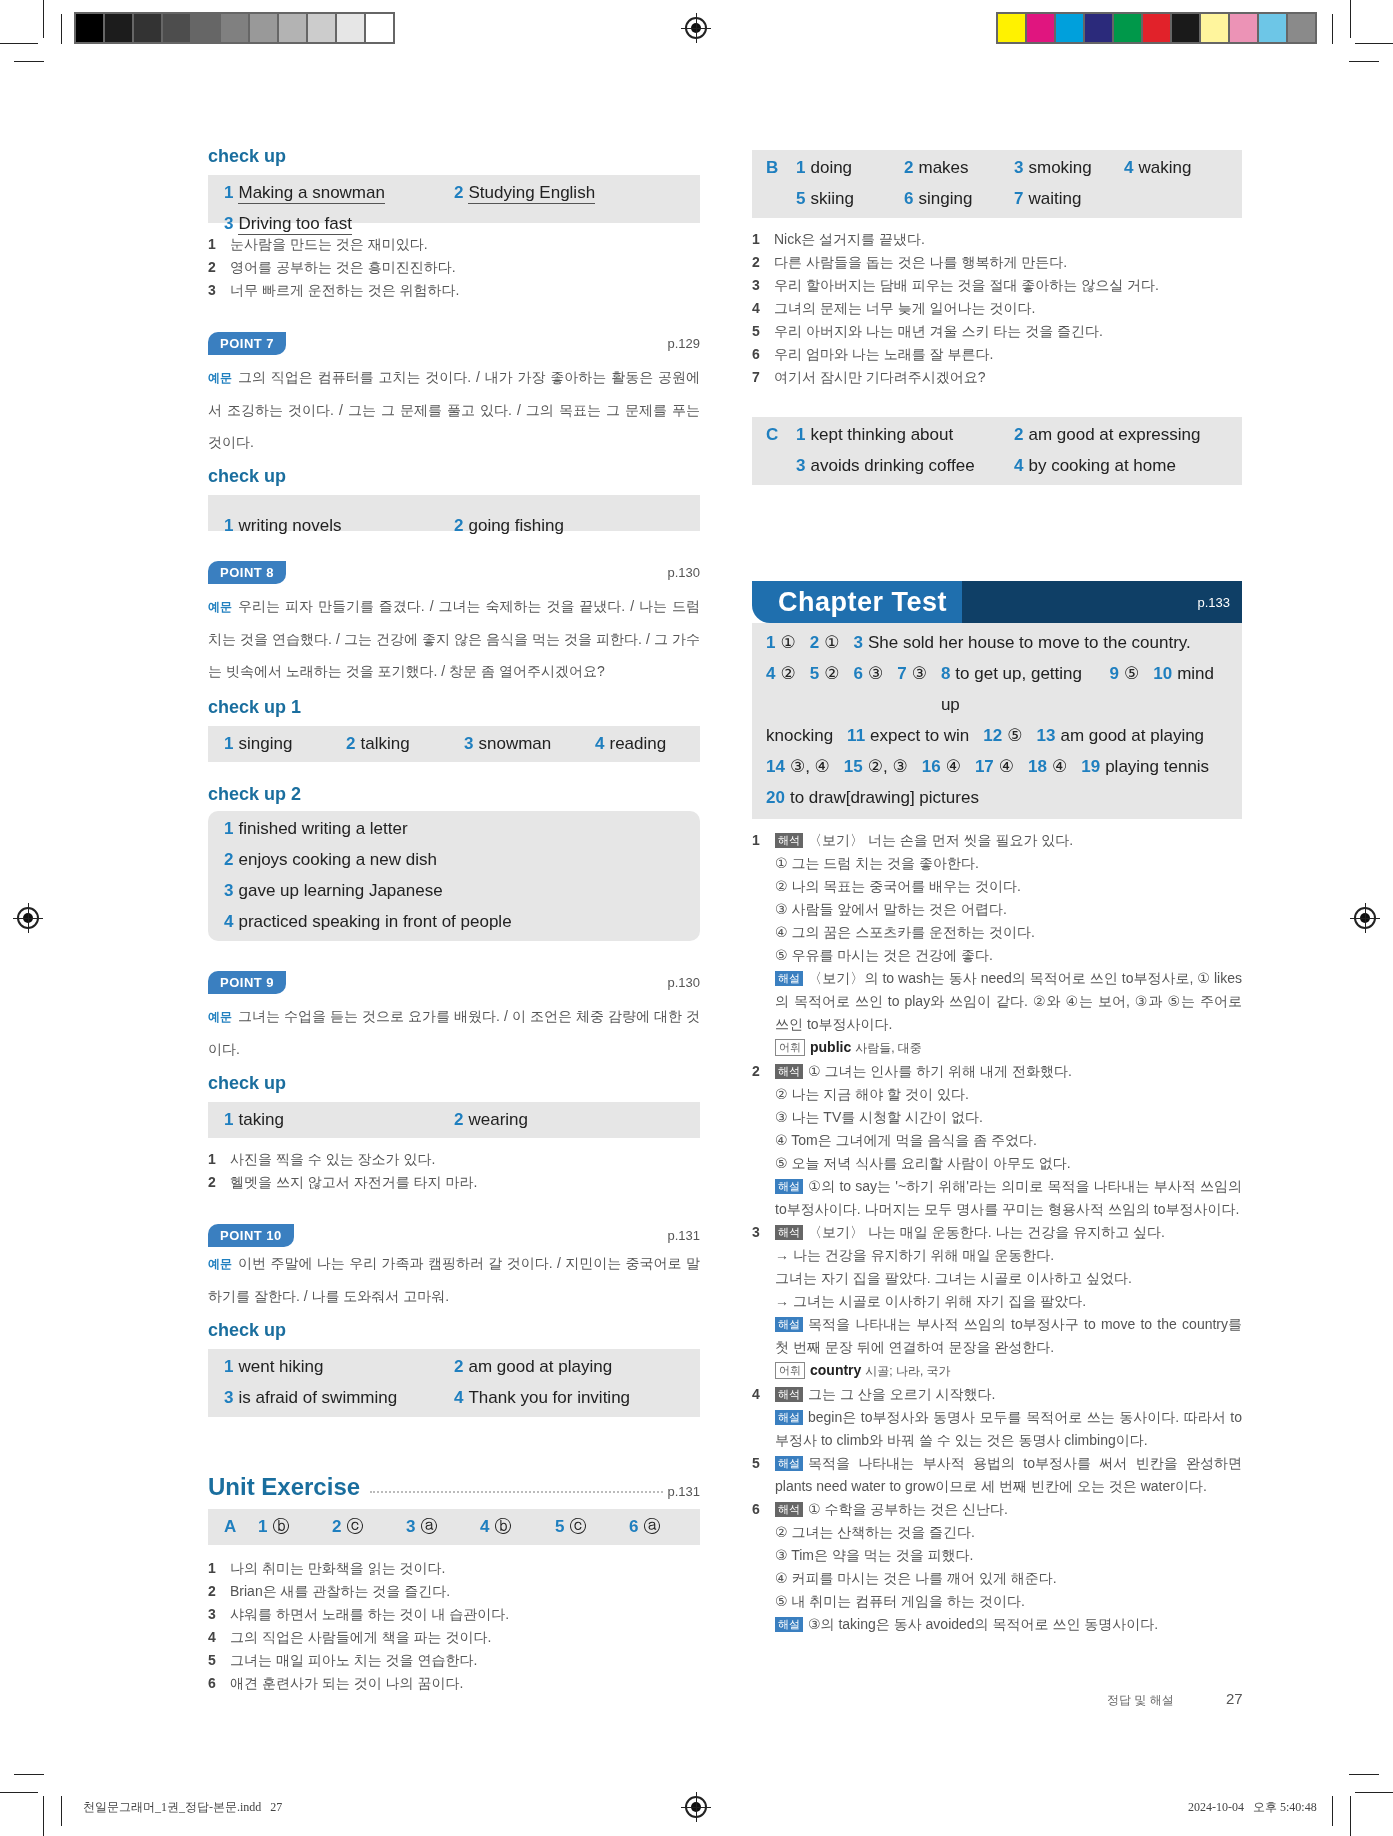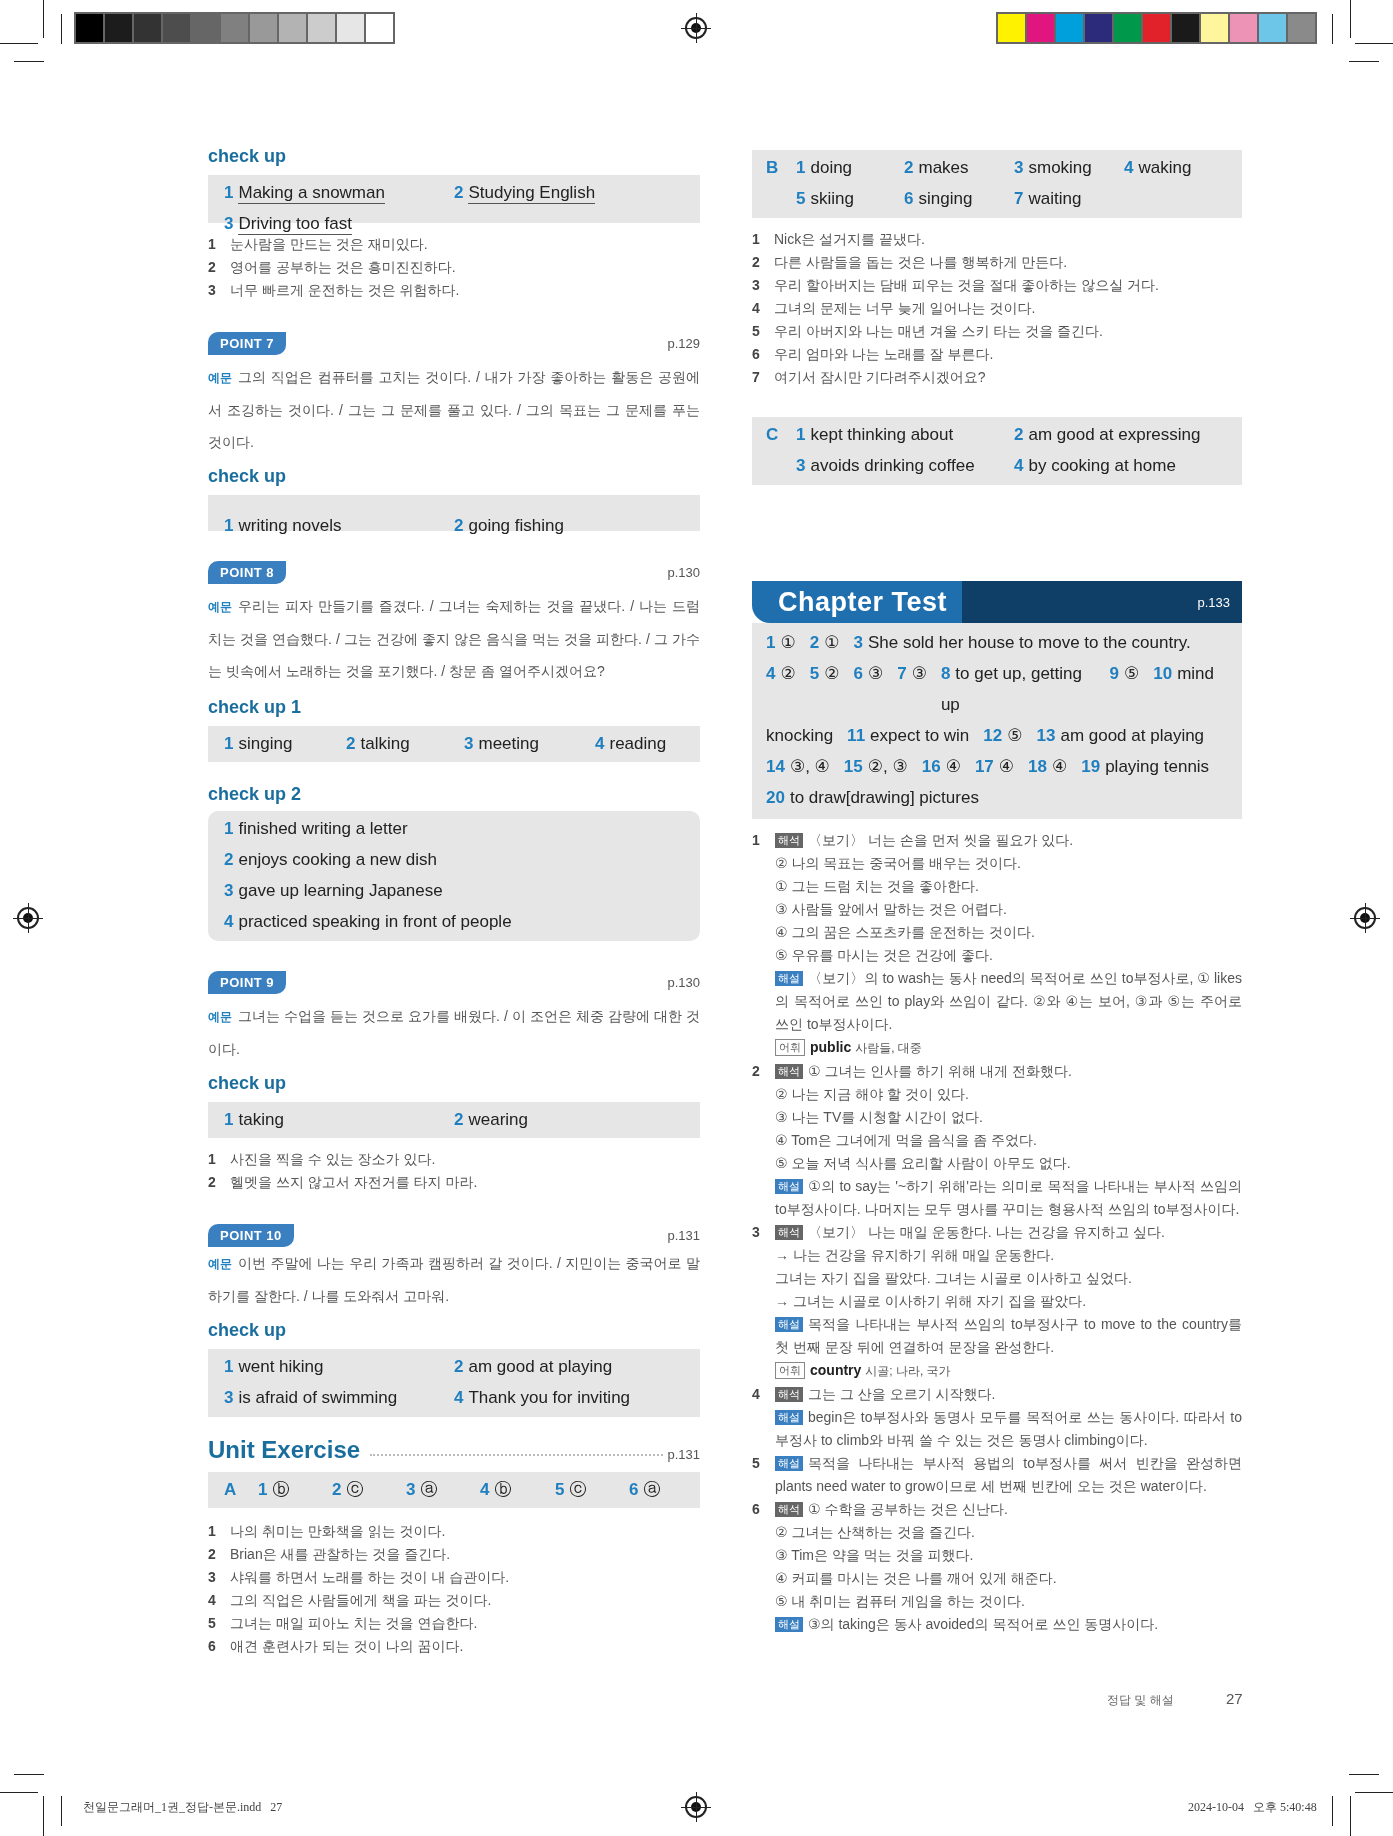--- a/index.html
+++ b/index.html
@@ -149,21 +149,21 @@
   <div class="pointhdr" style="margin-top:30px;">
     <span class="badge">POINT 8</span>
     <span class="pageref">p.130</span>
   </div>
   <div class="ex" style="margin-top:6px;"><span class="tag">예문</span><span>우리는 피자 만들기를 즐겼다. / 그녀는 숙제하는 것을 끝냈다. / 나는 드럼 치는 것을 연습했다. / 그는 건강에 좋지 않은 음식을 먹는 것을 피한다. / 그 가수는 빗속에서 노래하는 것을 포기했다. / 창문 좀 열어주시겠어요?</span></div>
   <p class="checkup" style="margin-top:10px;">check up 1</p>
   <div class="ansbox" style="margin-top:8px;height:36px;padding-top:2px;">
     <div class="ansrow">
       <div style="width:122px"><span class="num">1</span><span>singing</span></div>
       <div style="width:118px"><span class="num">2</span><span>talking</span></div>
-      <div style="width:131px"><span class="num">3</span><span>meeting</span></div>
+      <div style="width:131px"><span class="num">3</span><span>snowman</span></div>
       <div><span class="num">4</span><span>reading</span></div>
     </div>
   </div>
   <p class="checkup" style="margin-top:22px;">check up 2</p>
   <div class="ansbox" style="margin-top:6px;height:130px;padding-top:2px;border-radius:10px;">
     <div class="ansrow">
         <div><span class="num">1</span><span>finished writing a letter</span></div>
       </div>
     <div class="ansrow">
         <div><span class="num">2</span><span>enjoys cooking a new dish</span></div>
@@ -209,21 +209,21 @@
     <div class="ansrow">
       <div style="width:230px"><span class="num">1</span><span>went hiking</span></div>
       <div><span class="num">2</span><span>am good at playing</span></div>
     </div>
     <div class="ansrow">
       <div style="width:230px"><span class="num">3</span><span>is afraid of swimming</span></div>
       <div><span class="num">4</span><span>Thank you for inviting</span></div>
     </div>
   </div>
 
-  <div style="margin-top:19px;display:flex;align-items:flex-end;">
+  <div style="margin-top:56px;display:flex;align-items:flex-end;">
     <span style="color:#1a6e9e;font-size:24px;font-weight:bold;">Unit Exercise</span>
     <span style="flex:1;border-bottom:2px dotted #bbb;margin:0 4px 8px 10px;"></span>
     <span class="pageref" style="margin-bottom:2px;">p.131</span>
   </div>
   <div class="ansbox" style="margin-top:8px;height:36px;padding-top:2px;">
     <div class="ansrow">
       <div style="width:34px"><span class="num">A</span></div>
       <div style="width:74px"><span class="num">1</span><span>ⓑ</span></div>
       <div style="width:74px"><span class="num">2</span><span>ⓒ</span></div>
       <div style="width:74px"><span class="num">3</span><span>ⓐ</span></div>
@@ -356,22 +356,22 @@
     <div class="ansrow" id="ct-line-4">
         <span style="margin-right: 14px;"><span class="num">20</span><span>to draw[drawing] pictures</span></span>
       </div>
   </div>
 
   <div class="expl" style="margin-top:10px;">
     <div class="item">
       <span class="n">1</span>
       <div style="flex:1">
         <div><span class="tg g">해석</span><span>〈보기〉 너는 손을 먼저 씻을 필요가 있다.</span></div>
+        <div>① 그는 드럼 치는 것을 좋아한다.</div>
         <div>② 나의 목표는 중국어를 배우는 것이다.</div>
-        <div>① 그는 드럼 치는 것을 좋아한다.</div>
         <div>③ 사람들 앞에서 말하는 것은 어렵다.</div>
         <div>④ 그의 꿈은 스포츠카를 운전하는 것이다.</div>
         <div>⑤ 우유를 마시는 것은 건강에 좋다.</div>
         <div style="text-align:justify"><span class="tg b">해설</span><span>〈보기〉의 to wash는 동사 need의 목적어로 쓰인 to부정사로, ① likes의 목적어로 쓰인 to play와 쓰임이 같다. ②와 ④는 보어, ③과 ⑤는 주어로 쓰인 to부정사이다.</span></div>
         <div><span class="tg o">어휘</span><span class="kw">public</span> <span style="font-size:12px">사람들, 대중</span></div>
       </div>
     </div>
     <div class="item">
       <span class="n">2</span>
       <div style="flex:1">

